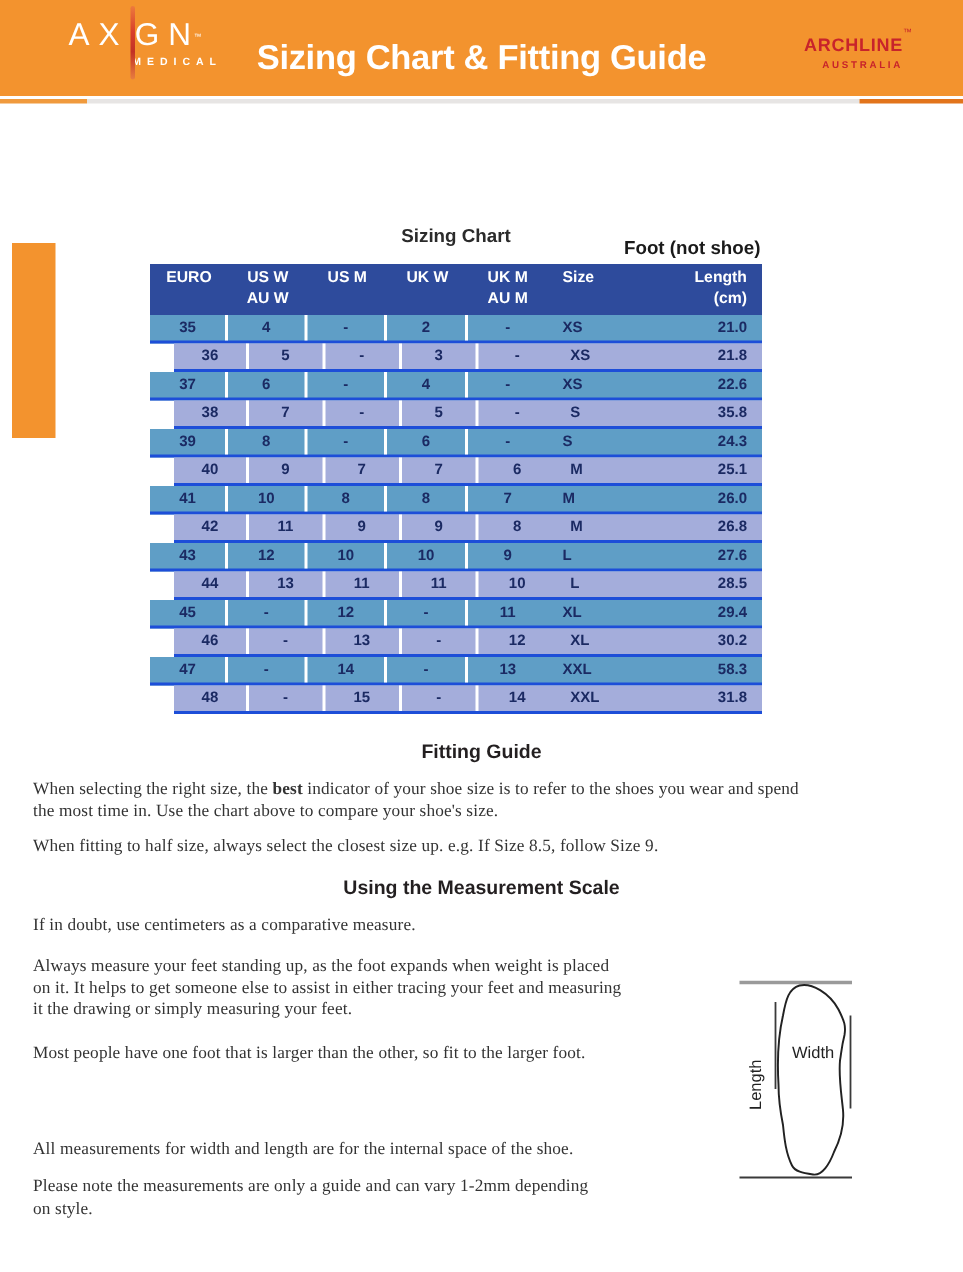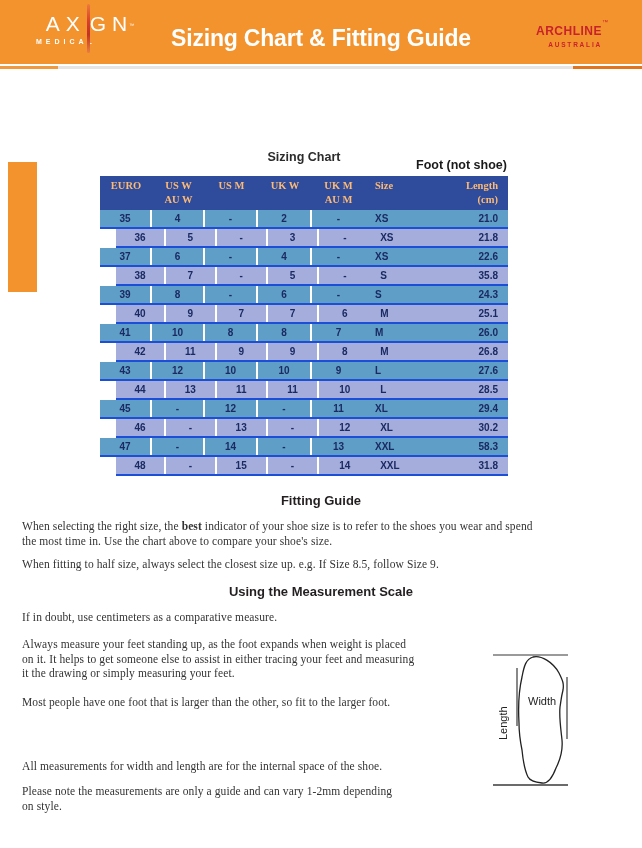--- a/index.html
+++ b/index.html
@@ -2,21 +2,21 @@
 <html><head>
 <meta charset="utf-8">
 <style>
   * { margin:0; padding:0; box-sizing:border-box; }
   html,body { background:#ffffff; }
   body { font-family:"Liberation Sans","DejaVu Sans",sans-serif; }
   .page { position:relative; width:642px; height:848px; background:#fff; overflow:hidden; }
 
   
   .header-bar { position:absolute; left:0; top:0; width:642px; height:64px; background:#F3932E; }
-  .axign-logo { position:absolute; left:36px; top:13px; width:112px; text-align:left; }
+  .axign-logo { position:absolute; left:36px; top:13px; width:112px; text-align:right; }
   .axign-word { position:relative; display:flex; justify-content:center; color:#fff;
                 font-size:21px; letter-spacing:6px; line-height:22px; font-weight:normal; }
   .axign-gap { display:inline-block; width:4px; }
   .axign-tm { font-size:5px; letter-spacing:0; vertical-align:top; position:relative; top:1px; left:-4px; }
   .axign-stroke { position:absolute; left:51px; top:-9px; width:3px; height:49px;
                   background:linear-gradient(180deg,#ED7A3C 0%,#D8402B 35%,#C23125 62%,#E87E3F 100%);
                   border-radius:2px; }
   .axign-sub { margin-top:3px; color:#fff; font-size:7px; font-weight:bold; letter-spacing:4px; }
   .page-title { position:absolute; left:0; right:0; top:25px; text-align:center;
                 color:#fff; font-size:23px; font-weight:bold; letter-spacing:-0.2px; }
@@ -33,21 +33,21 @@
   .side-tab { position:absolute; left:8px; top:162px; width:29px; height:130px; background:#F3932E; }
   .side-tab-text { position:absolute; left:-42px; top:213px; width:130px; height:28px;
                    transform:rotate(-90deg); transform-origin:center;
                    color:#fff; font-weight:bold; font-size:10px; line-height:12.5px; text-align:center; }
 
   
   .sizing-title { position:absolute; left:100px; top:150px; width:408px; text-align:center;
                   font-size:12.5px; font-weight:bold; color:#2B2B2B; }
   .foot-note { position:absolute; left:416px; top:158px; font-size:12.5px; font-weight:bold; color:#1A1A1A; }
   .sizing-table { position:absolute; left:100px; top:176px; width:408px; }
-  .thead { display:flex; height:34px; background:#2E4B9C; color:#fdba74;font-family:Liberation Serif, serif; }
+  .thead { display:flex; height:34px; background:#2E4B9C; color:#ffffff; }
   .th { padding-top:3px; font-size:10.5px; line-height:13.5px; font-weight:bold; text-align:center; }
   .tr { display:flex; height:19px; border-bottom:2px solid #1d4ed8; }
   .tr.dark { background:#5F9EC6; }
   .tr.light { background:#A4ADDB;margin-left:16px; }
   .td { font-size:10px; font-weight:bold; color:#1B2A63; text-align:center; line-height:18px; }
   .c0{width:52px;} .c1{width:53px;} .c2{width:53px;} .c3{width:54px;} .c4{width:53px;}
   .c5{width:55px; text-align:left; padding-left:10px;}
   .c6{width:88px; text-align:right; padding-right:10px;}
   .td.c0,.td.c1,.td.c2,.td.c3 { border-right:2px solid #fff; }
 

